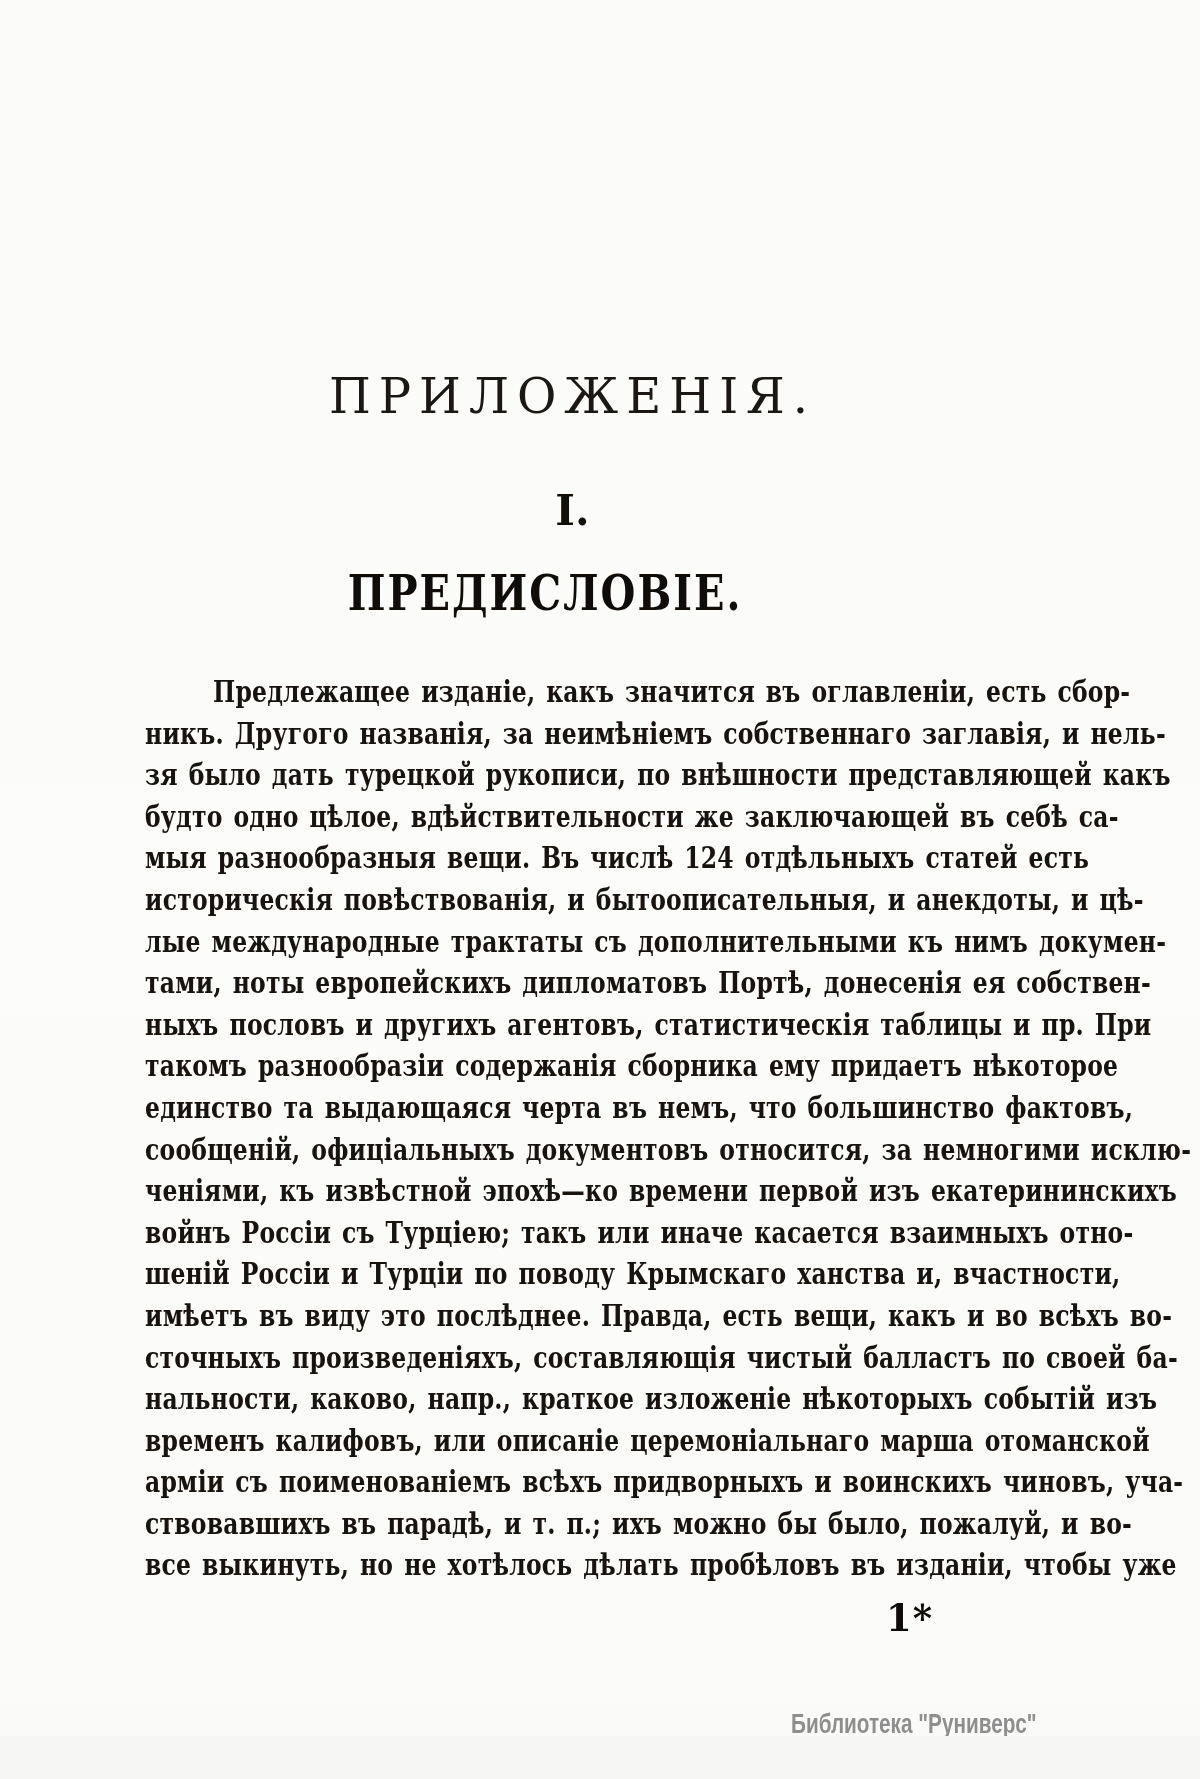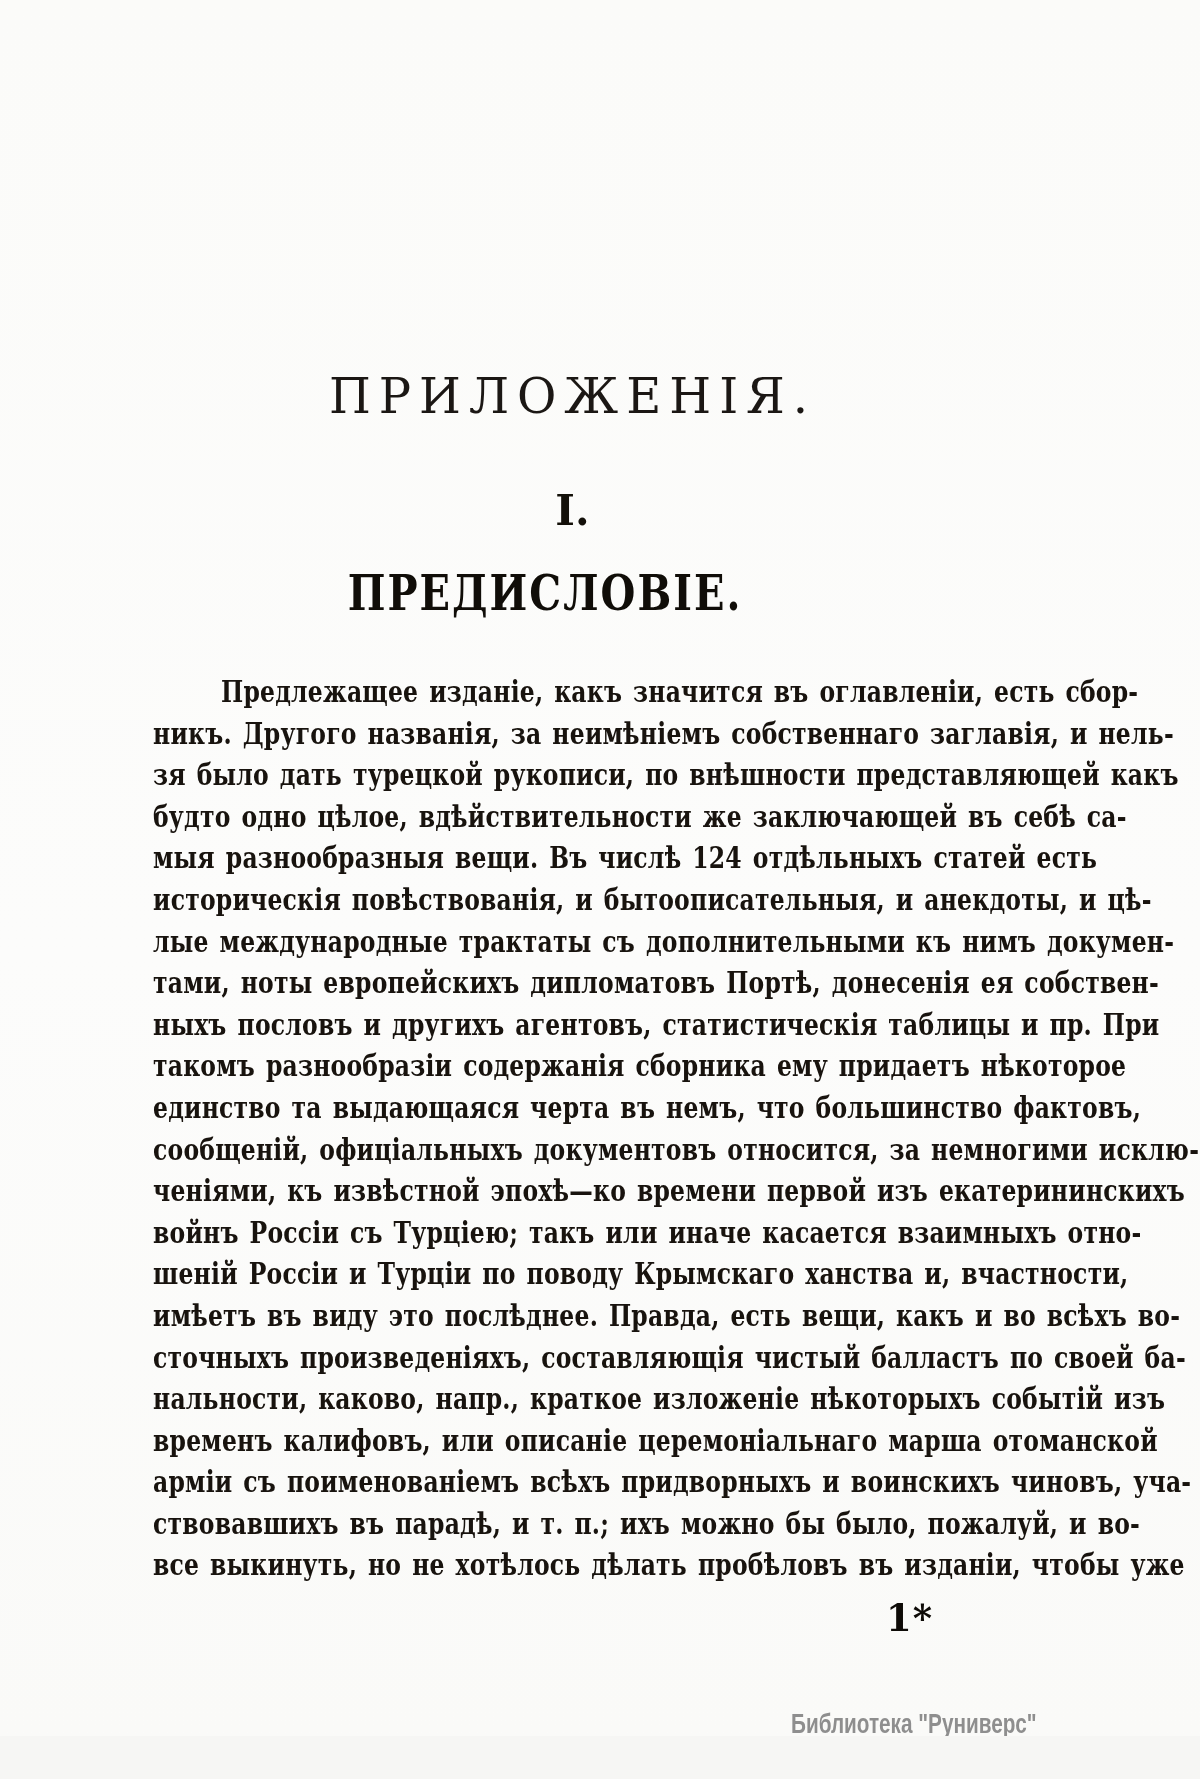--- a/index.html
+++ b/index.html
@@ -34,21 +34,21 @@
     position: absolute; top: 566px; left: 0; width: 1090px;
     text-align: center;
     font-size: 40px; font-weight: 700;
     letter-spacing: 2px;
     line-height: 44px;
     transform: scaleY(1.22);
     transform-origin: 50% 0;
     color: #100d08;
   }
   .body-text {
-    position: absolute; top: 672px; left: 153px; width: 920px;
+    position: absolute; top: 672px; left: 145px; width: 920px;
   }
   .body-line {
     font-size: 23.5px;
     font-weight: 700;
     line-height: 41.6px;
     height: 41.6px;
     text-align: justify;
     text-align-last: justify;
     letter-spacing: 0.2px;
     word-spacing: 2.5px;

